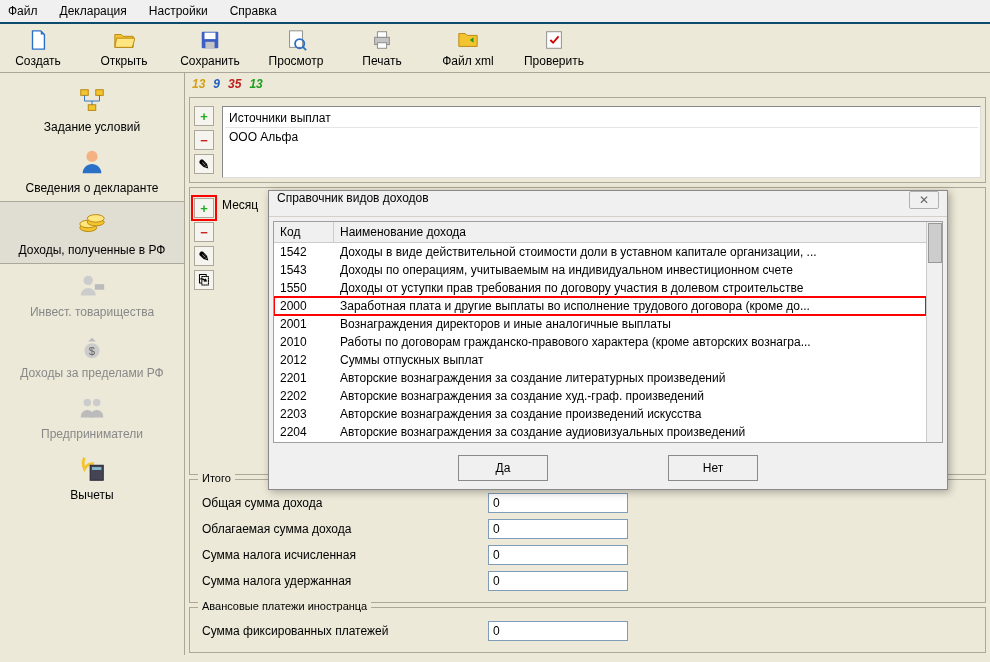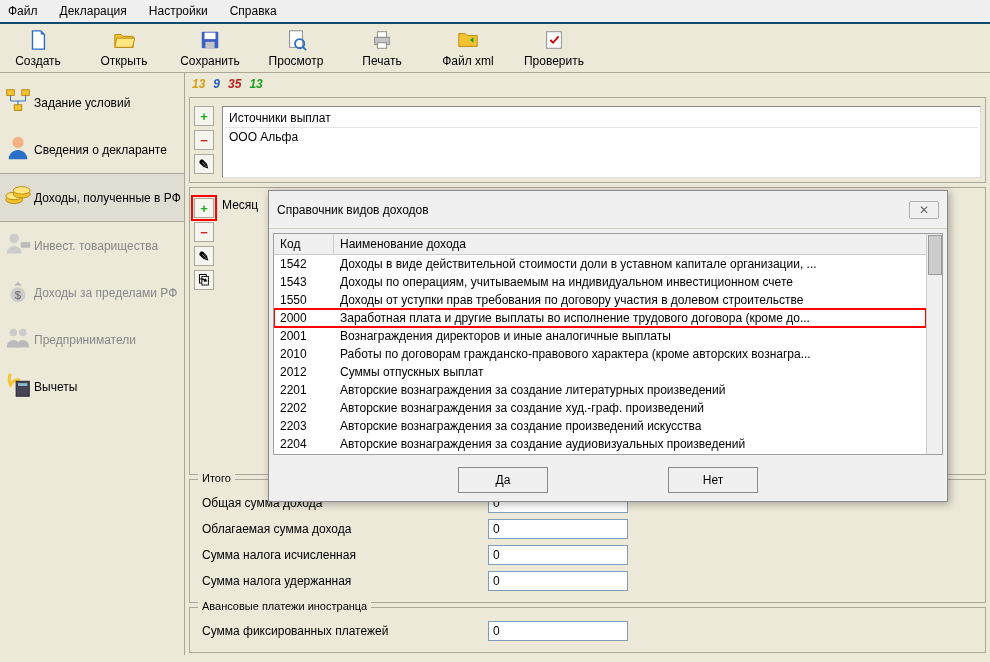--- a/index.html
+++ b/index.html
@@ -10,21 +10,21 @@
 
 .toolbar { background: #ece9d8; border-bottom: 1px solid #aca899; padding: 4px; display: flex; gap: 18px; }
 .tool { display: flex; flex-direction: column; align-items: center; width: 68px; cursor: pointer; }
 .tool-ico { width: 24px; height: 24px; display: flex; align-items: center; justify-content: center; margin-bottom: 2px; }
 .tool-ico svg { width: 22px; height: 22px; }
 .tool-lbl { text-align: center; }
 
 .content { display: flex; height: calc(662px - 22px - 58px); }
 
 .sidebar { width: 185px; background: #ece9d8; border-right: 1px solid #aca899; display: flex; flex-direction: column; padding-top: 6px; }
-.sb-item { display: flex; flex-direction: row; align-items: center; padding: 6px 2px; cursor: pointer; text-align:center; }
+.sb-item { display: flex; flex-direction: column; align-items: center; padding: 6px 2px; cursor: pointer; text-align:center; }
 .sb-item.selected { background: #e0ded3; border: 1px solid #aca899; border-left: none; border-right: none; }
 .sb-item.disabled { color: #888; }
 .sb-ico { width: 32px; height: 32px; display:flex; align-items:center; justify-content:center; margin-bottom:3px;}
 .sb-ico svg { width:30px; height:30px; }
 .sb-lbl { font-size: 12px; }
 
 .main { flex: 1; background: #ece9d8; display: flex; flex-direction: column; position: relative; }
 .tabs { height: 22px; display: flex; align-items: center; padding-left: 4px; gap:2px;}
 .tabnum { font-size: 12px; font-weight: bold; font-style: italic; padding:0 3px;}
 .t13a { color: #d4a017; }
@@ -51,21 +51,21 @@
 .totals-panel .lbl { width: 280px; padding-left: 4px;}
 .totals-panel input { width: 140px; height:20px; border:1px solid #7f9db9; padding:0 4px; background:#fff;}
 
 .adv-panel { padding: 10px 8px 8px 8px;}
 .adv-panel .row{display:flex; align-items:center; padding:3px 0; gap:10px;}
 .adv-panel .lbl{width:280px; padding-left:4px;}
 .adv-panel input{width:140px; height:20px; border:1px solid #7f9db9; padding:0 4px; background:#fff;}
 
 
 .modal { position: absolute; left: 268px; top: 190px; width: 680px; background: #f0f0f0; border: 1px solid #8a8a8a; box-shadow: 2px 2px 8px rgba(0,0,0,0.3); z-index: 100; }
-.modal-head { height: 38px; background: #f0f0f0; display:flex; align-items:center; padding:0 8px; border-bottom:1px solid #d4d0c8;}
+.modal-head { height: 26px; background: #f0f0f0; display:flex; align-items:flex-start; padding:0 8px; border-bottom:1px solid #d4d0c8;}
 .modal-title { flex:1; }
 .modal-close { width:30px; height:18px; border:1px solid #b0b0b0; border-radius:2px; display:flex; align-items:center; justify-content:center; cursor:pointer; font-size:11px; color:#666;}
 .modal-body { padding: 4px; }
 .grid { background:#fff; border:1px solid #a0a0a0; height: 222px; overflow:hidden; position:relative;}
 .grid-scroll { position:absolute; right:0; top:0; bottom:0; width:16px; background:#f0f0f0; border-left:1px solid #ccc;}
 .grid-scroll-thumb{ width:14px; height:40px; background:#cdcdcd; border:1px solid #999; margin:1px; position:absolute; top:0;}
 .grid-head { display:flex; background:#f0f0f0; border-bottom:1px solid #ccc; font-weight:normal; position:sticky; top:0;}
 .grid-head .c1{width:60px; padding:3px 6px; border-right:1px solid #ccc;}
 .grid-head .c2{flex:1; padding:3px 6px;}
 .grid-rows { padding-right:16px;}

